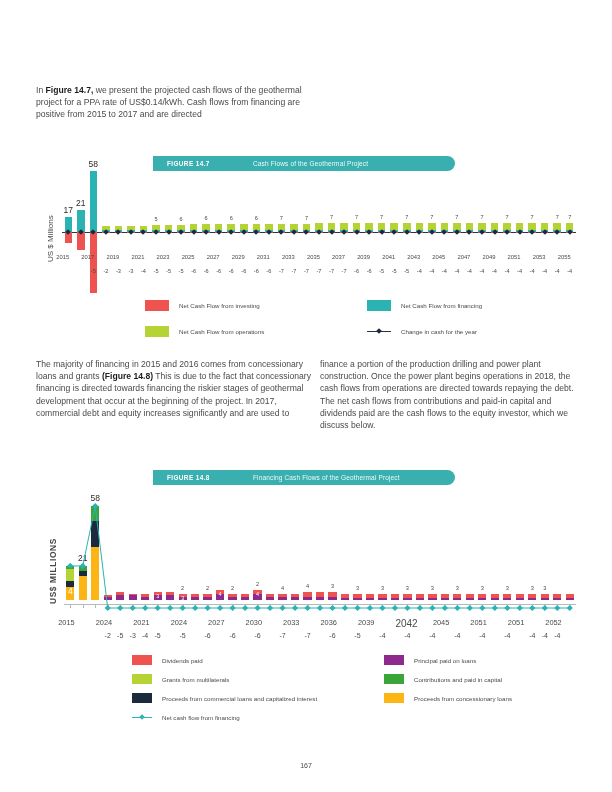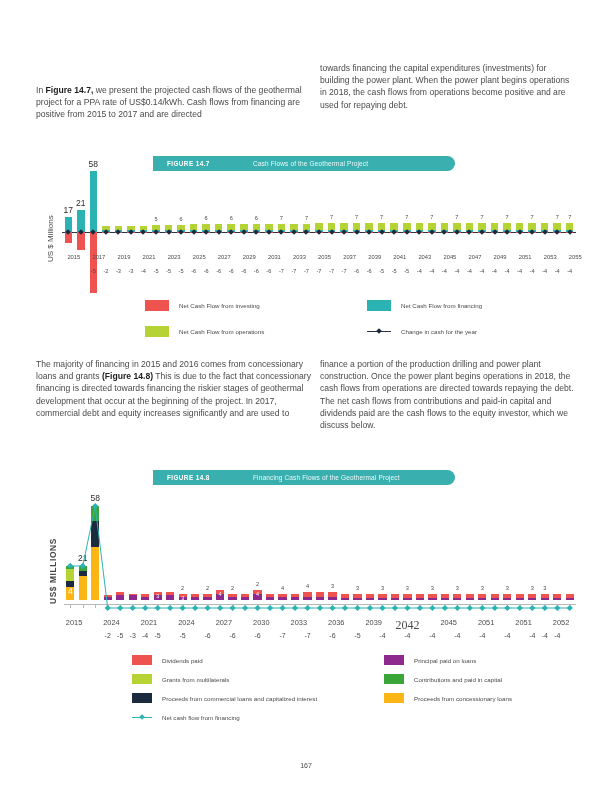--- a/index.html
+++ b/index.html
@@ -51,21 +51,21 @@
   .plot{position:absolute;}
   .zeroline{position:absolute;height:1px;background:#2c3242;left:0;}
   .bar{position:absolute;}
   .vlabel{
     position:absolute;font-size:5.6px;color:#4a4a49;text-align:center;
     white-space:nowrap;
   }
   .vlabel.big{font-size:8.5px;color:#2b2b2a;}
   .vlabel.inbar{color:#ffffff;font-size:5.4px;}
   .xtick{
-    position:absolute;font-size:5.8px;color:#4a4a49;text-align:right;white-space:nowrap;
+    position:absolute;font-size:5.8px;color:#4a4a49;text-align:left;white-space:nowrap;
   }
   .neg{
     position:absolute;font-size:5.6px;color:#4a4a49;text-align:center;white-space:nowrap;
   }
   .marker{position:absolute;width:4px;height:4px;background:#1b2a3d;
           transform:rotate(45deg);}
   .axisline{position:absolute;background:#b9b9b9;}
 
   
   .legend{position:absolute;font-size:6.2px;color:#4a4a49;}
@@ -87,21 +87,20 @@
 </head>
 <body>
 
 <div class="page">
 
 
   <div class="col col-l1">
     <span>In </span><b>Figure 14.7,</b><span> we present the projected cash flows of the geothermal project for a PPA rate of US$0.14/kWh. Cash flows from financing are positive from 2015 to 2017 and are directed</span>
   </div>
 
-  <div class="col col-r1">towards financing the capital expenditures (investments) for building the power plant. When the power plant begins operations in 2018, the cash flows from operations become positive and are used for repaying debt.</div>
 
   <div class="fig-banner" id="banner-147">
     <span class="fig-num">FIGURE 14.7</span>
     <span class="fig-cap">Cash Flows of the Geothermal Project</span>
   </div>
 
   <div class="chart" id="chart147" style="left:36px;top:176px;width:540px;height:120px;">
     <div class="ylab" id="ylab147" style="left:10px;top:86px;">US $ Millions</div>
     <div class="plot" id="plot147" style="left:26px;top:0px;width:514px;height:120px;">
         <div class="zeroline" style="left:0;top:56px;width:514px;"></div>
@@ -507,21 +506,21 @@
         <div class="bar" style="left:314.3180487804878px;top:103.52px;width:8.241951219512195px;height:4.86px;background:#ef5350;"></div>
         <div class="vlabel" style="left:304.4390243902439px;top:94.52px;width:28px;">3</div>
         <div class="neg" style="left:310.4390243902439px;top:142px;width:16px;font-size:7px;">-4</div>
         <div class="axisline" style="left:330.9268292682927px;top:114px;width:1px;height:4px;"></div>
         <div class="bar" style="left:326.8058536585366px;top:108.38px;width:8.241951219512195px;height:1.62px;background:#8e2a8e;"></div>
         <div class="bar" style="left:326.8058536585366px;top:103.52px;width:8.241951219512195px;height:4.86px;background:#ef5350;"></div>
         <div class="axisline" style="left:343.4146341463415px;top:114px;width:1px;height:4px;"></div>
         <div class="bar" style="left:339.2936585365854px;top:108.38px;width:8.241951219512195px;height:1.62px;background:#8e2a8e;"></div>
         <div class="bar" style="left:339.2936585365854px;top:103.52px;width:8.241951219512195px;height:4.86px;background:#ef5350;"></div>
         <div class="vlabel" style="left:329.4146341463415px;top:94.52px;width:28px;">3</div>
-        <div class="xtick" style="left:331.4146341463415px;top:128px;width:24px;font-size:12px;font-family:Liberation Serif, serif;">2042</div>
+        <div class="xtick" style="left:331.4146341463415px;top:128px;width:24px;font-size:10px;">2042</div>
         <div class="neg" style="left:335.4146341463415px;top:142px;width:16px;font-size:7px;">-4</div>
         <div class="axisline" style="left:355.9024390243903px;top:114px;width:1px;height:4px;"></div>
         <div class="bar" style="left:351.7814634146342px;top:108.38px;width:8.241951219512195px;height:1.62px;background:#8e2a8e;"></div>
         <div class="bar" style="left:351.7814634146342px;top:103.52px;width:8.241951219512195px;height:4.86px;background:#ef5350;"></div>
         <div class="axisline" style="left:368.39024390243907px;top:114px;width:1px;height:4px;"></div>
         <div class="bar" style="left:364.26926829268297px;top:108.38px;width:8.241951219512195px;height:1.62px;background:#8e2a8e;"></div>
         <div class="bar" style="left:364.26926829268297px;top:103.52px;width:8.241951219512195px;height:4.86px;background:#ef5350;"></div>
         <div class="vlabel" style="left:354.39024390243907px;top:94.52px;width:28px;">3</div>
         <div class="neg" style="left:360.39024390243907px;top:142px;width:16px;font-size:7px;">-4</div>
         <div class="axisline" style="left:380.8780487804878px;top:114px;width:1px;height:4px;"></div>

